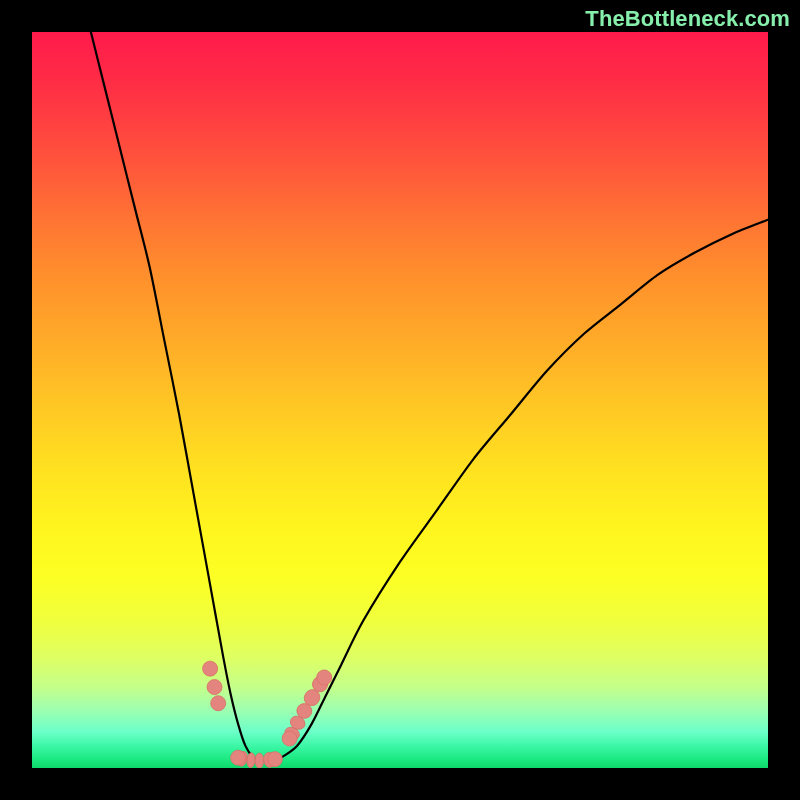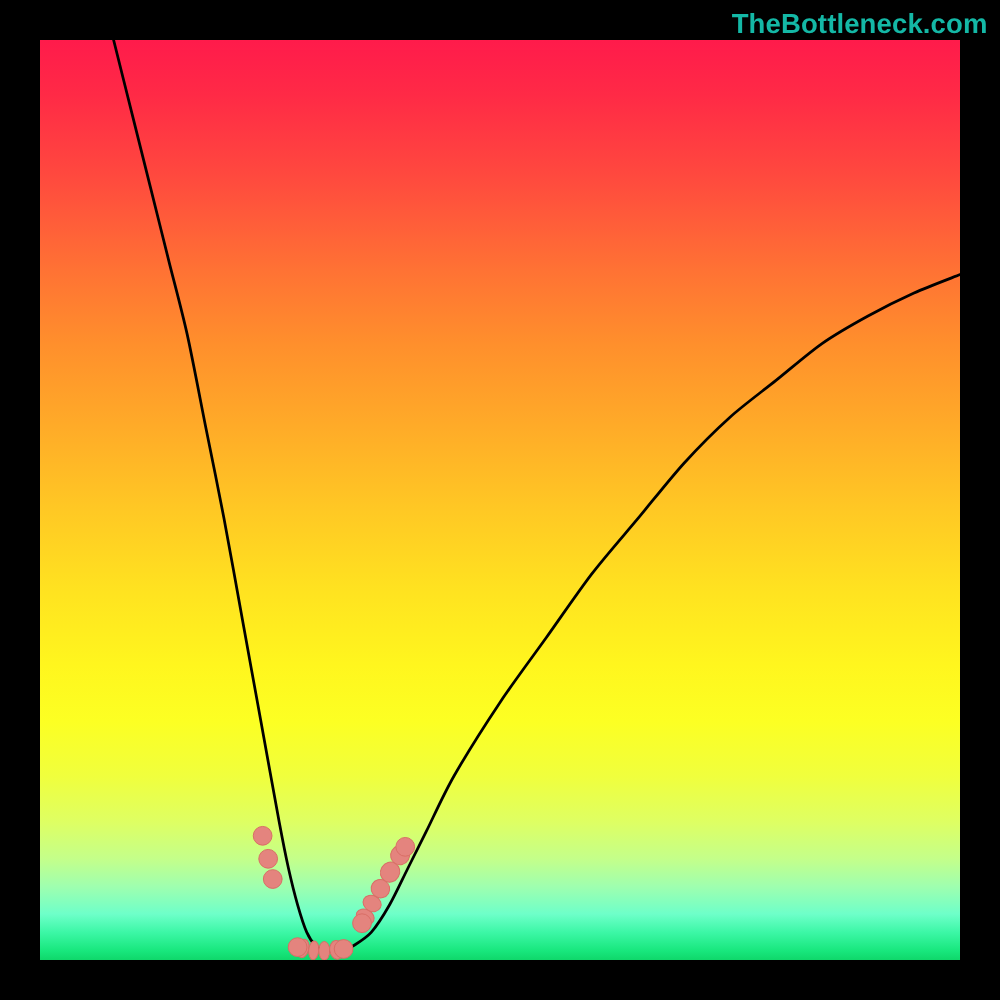--- a/index.html
+++ b/index.html
@@ -69,21 +69,21 @@
     stroke: #d96e66;
     stroke-width: 0.8;
   }
   .watermark {
     position: absolute;
     top: 6px;
     right: 10px;
     font-family: Arial, Helvetica, sans-serif;
     font-size: 22px;
     font-weight: 600;
-    color: #14b8a6;
+    color: #86efac;
     letter-spacing: 0.1px;
   }
 </style>
 </head>
 <body>
 
 <div class="frame">
   <div class="watermark">TheBottleneck.com</div>
   <div class="plot-area">
     <div class="gradient"></div>

